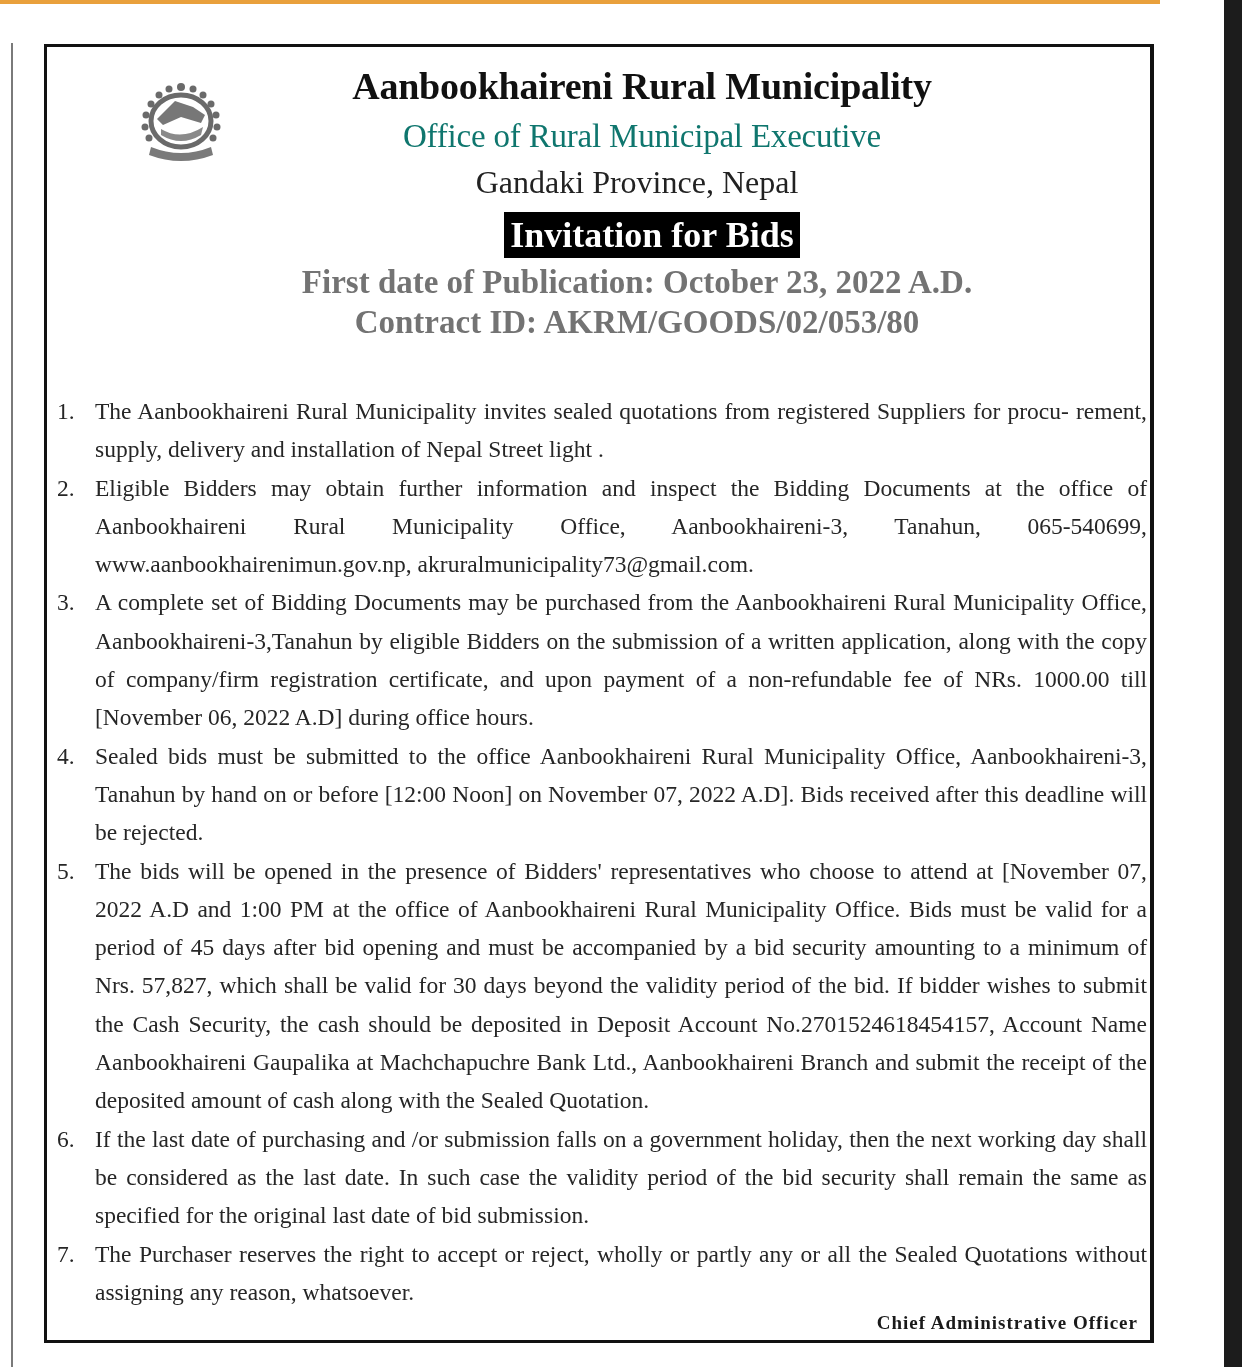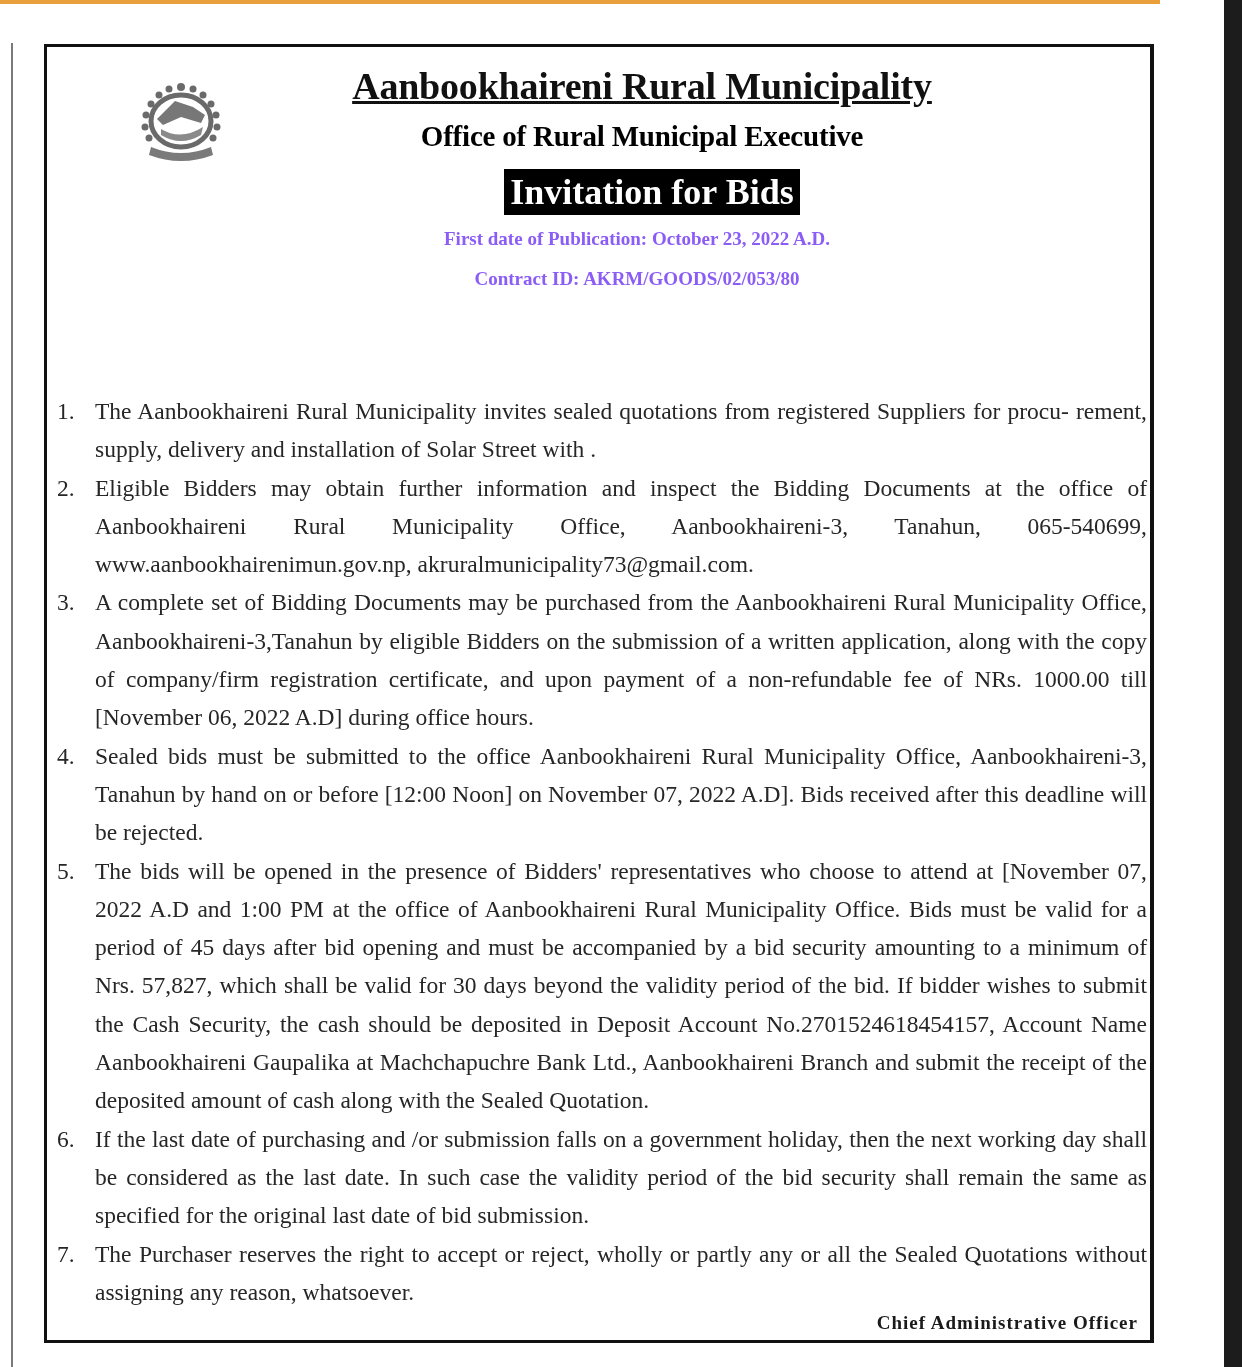--- a/index.html
+++ b/index.html
@@ -27,36 +27,36 @@
     box-sizing: border-box; background: #fff;
   }
   .emblem {
     position: absolute; left: 84px; top: 30px; width: 100px; height: 90px;
   }
   .header {
     position: absolute; left: 0; top: 14px; width: 1110px; text-align: center;
   }
   .org-name {
     font-weight: bold; font-size: 38px; line-height: 50px; color: #111;
-    margin-left: 80px; letter-spacing: -0.2px; text-decoration: underline;
+    margin-left: 80px; letter-spacing: -0.2px;
   }
   .office-name {
-    font-weight: bold; font-size: 29px; line-height: 50px; color: #000000;
+    font-weight: normal; font-size: 33px; line-height: 50px; color: #0f766e;
     margin-left: 80px; letter-spacing: -0.2px;
   }
   .addr {
     font-size: 32px; line-height: 43px; color: #222; margin-left: 70px;
   }
   .title-box {
     display: inline-block; background: #000; color: #fff;
     font-weight: bold; font-size: 36px; line-height: 46px;
     padding: 0 6px; margin-top: 8px; margin-left: 100px;
   }
   .pub-date, .contract-id {
-    font-weight: bold; font-size: 19px; line-height: 40px; color: #8b5cf6; margin-left: 70px;
+    font-weight: bold; font-size: 33px; line-height: 40px; color: #737373; margin-left: 70px;
   }
   .pub-date { margin-top: 4px; }
   .items {
     position: absolute; left: 10px; top: 345px; width: 1090px;
     list-style: none; margin: 0; padding: 0;
   }
   .item {
     position: relative; padding-left: 38px;
     font-size: 23.5px; line-height: 38.3px; color: #262626;
     text-align: justify; text-align-last: left;
@@ -96,29 +96,30 @@
       <ellipse cx="50" cy="44" rx="30" ry="26" fill="none" stroke="#6a6a6a" stroke-width="5"></ellipse>
       <path d="M26 42 L44 24 L62 30 L74 38 L70 46 L50 40 L32 48 Z" fill="#777"></path>
       <path d="M30 52 Q50 64 72 50 L70 58 Q50 70 30 58 Z" fill="#8a8a8a"></path>
       <path d="M20 70 Q50 82 80 70 L82 78 Q50 90 18 78 Z" fill="#7a7a7a"></path>
     </svg>
   </div>
 
   <div class="header">
     <div class="org-name">Aanbookhaireni Rural Municipality</div>
     <div class="office-name">Office of Rural Municipal Executive</div>
+    <div class="addr">Gandaki Province, Nepal</div>
     <div class="title-box">Invitation for Bids</div>
     <div class="pub-date">First date of Publication: October 23, 2022 A.D.</div>
     <div class="contract-id">Contract ID: AKRM/GOODS/02/053/80</div>
   </div>
 
   <ol class="items">
     <li class="item">
       <span class="item-num">1.</span>
-      <span>The Aanbookhaireni Rural Municipality invites sealed quotations from registered Suppliers for procu- rement, supply, delivery and installation of Solar Street with .</span>
+      <span>The Aanbookhaireni Rural Municipality invites sealed quotations from registered Suppliers for procu- rement, supply, delivery and installation of Nepal Street light .</span>
     </li>
     <li class="item">
       <span class="item-num">2.</span>
       <span>Eligible Bidders may obtain further information and inspect the Bidding Documents at the office of Aanbookhaireni Rural Municipality Office, Aanbookhaireni-3, Tanahun, 065-540699, www.aanbookhairenimun.gov.np, akruralmunicipality73@gmail.com.</span>
     </li>
     <li class="item">
       <span class="item-num">3.</span>
       <span>A complete set of Bidding Documents may be purchased from the Aanbookhaireni Rural Municipality Office, Aanbookhaireni-3,Tanahun by eligible Bidders on the submission of a written application, along with the copy of company/firm registration certificate, and upon payment of a non-refundable fee of NRs. 1000.00 till [November 06, 2022 A.D] during office hours.</span>
     </li>
     <li class="item">

